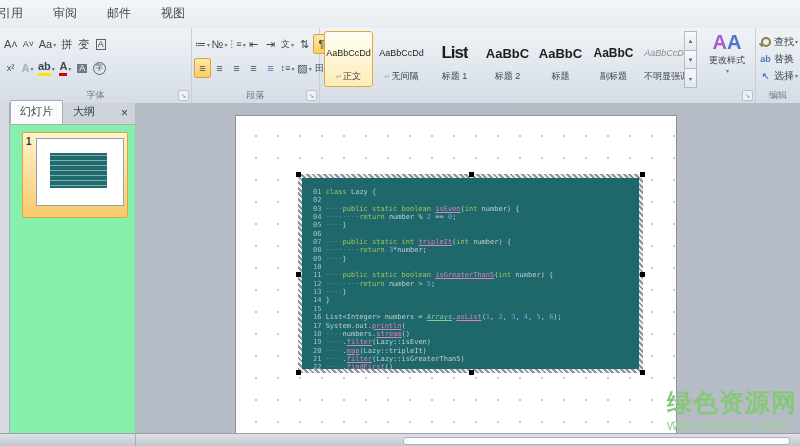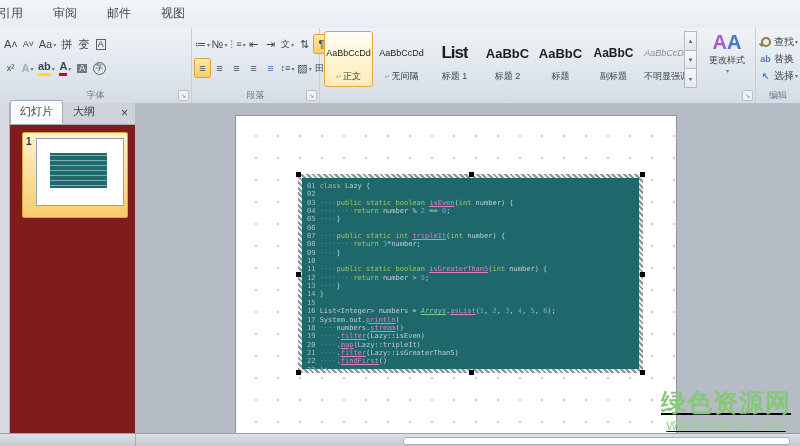--- a/index.html
+++ b/index.html
@@ -68,21 +68,21 @@
   .editcol{display:flex;flex-direction:column;padding:5px 0 0 3px;}
   .editem{display:flex;align-items:center;height:17px;font-size:10px;color:#3d434b;}
   .eicon{width:13px;display:flex;justify-content:center;margin-right:2px;font-size:9px;
          color:#4a77cc;font-weight:bold;}
   .mag{width:6px;height:6px;border:2px solid #8a7f3b;border-radius:50%;position:relative;}
   .mag::after{content:"";position:absolute;left:-4px;top:5px;width:4px;height:2px;
               background:#8a7f3b;transform:rotate(45deg);}
   
   .leftstrip{position:absolute;left:0;top:103px;bottom:13px;width:10px;
              background:#d7dbe1;border-right:1px solid #a7adb6;box-sizing:border-box;}
-  .sidebar{position:absolute;left:10px;top:103px;bottom:13px;width:125px;background:#7f1d1d;}
+  .sidebar{position:absolute;left:10px;top:103px;bottom:13px;width:125px;background:#86efac;}
   .sbtabs{height:21px;background:#ced3d9;border-bottom:1px solid #a7adb6;
           display:flex;align-items:flex-end;}
   .sbtab{padding:3px 9px 4px;font-size:11px;color:#3c434c;border:1px solid transparent;}
   .sbtab.active{background:#fafbfc;border-color:#a7adb6;border-bottom-color:#fafbfc;
                 border-radius:2px 2px 0 0;}
   .sbclose{margin-left:auto;padding:1px 7px 4px;font-size:12px;color:#3c434c;}
   .thumbwrap{position:relative;margin:7px 0 0 12px;width:104px;height:84px;
              background:linear-gradient(#fdf3cf,#f8ca6b);border:1px solid #dca73f;border-radius:2px;}
   .thumbnum{position:absolute;left:3px;top:3px;font-size:10px;font-weight:bold;color:#333;}
   .thumbslide{position:absolute;left:13px;top:5px;width:86px;height:66px;background:#fff;
@@ -93,36 +93,36 @@
   
   .canvas{position:absolute;left:135px;top:103px;right:0;bottom:13px;background:#b6bcc6;overflow:hidden;}
   .slide{position:absolute;left:100px;top:12px;width:440px;height:317px;background:#fff;
          border:1px solid #8d939c;
          background-image:radial-gradient(#c5c9cf 0.8px,transparent 1.1px);
          background-size:22px 22px;background-position:9px 9px;}
   .codeobj{position:absolute;left:62px;top:58px;width:345px;height:199px;}
   .hatch{position:absolute;inset:0;
          background:repeating-linear-gradient(45deg,#efefef 0 2px,#8f959d 2px 4px);}
   .codebg{position:absolute;inset:4px;background:#1e686c;overflow:hidden;}
-  pre.code{margin:2px;padding:2px 0 0 3px;
+  pre.code{margin:8px;padding:2px 0 0 3px;
            font-family:"DejaVu Sans Mono",monospace;font-size:7px;line-height:8.35px;}
   .cl{white-space:pre;}
   .tk-ln{color:#a8bfbf;}
   .tk-kw{color:#a6c260;}
   .tk-p{color:#c2cdcd;}
   .tk-m{color:#dd7fc3;text-decoration:underline;}
   .tk-c{color:#83c79a;text-decoration:underline;font-style:italic;}
   .tk-n{color:#6fa3e0;}
   .tk-ws{color:rgba(220,235,235,.32);}
   .handle{position:absolute;width:5px;height:5px;background:#000;}
   .h-tl{left:-2px;top:-2px;}   .h-tm{left:50%;margin-left:-2px;top:-2px;} .h-tr{right:-2px;top:-2px;}
   .h-ml{left:-2px;top:50%;margin-top:-2px;} .h-mr{right:-2px;top:50%;margin-top:-2px;}
   .h-bl{left:-2px;bottom:-2px;} .h-bm{left:50%;margin-left:-2px;bottom:-2px;} .h-br{right:-2px;bottom:-2px;}
   
-  .wm{position:absolute;right:9px;bottom:0;text-align:center;line-height:1.1;text-decoration:underline;}
+  .wm{position:absolute;right:3px;bottom:0;line-height:1.1;}
   .wm-title{font-size:25px;font-weight:bold;color:#85c878;letter-spacing:1px;}
   .wm-url{font-size:15px;color:#9bd08e;}
   
   .bottombar{position:absolute;left:0;right:0;bottom:0;height:13px;
              background:linear-gradient(#dde1e7,#c4c9d1);border-top:1px solid #9aa0a8;box-sizing:border-box;}
   .bb-div{position:absolute;left:135px;top:0;bottom:0;width:1px;background:#a7adb6;}
   .hthumb{position:absolute;left:403px;right:10px;top:3px;height:6px;background:#fcfdfd;
           border:1px solid #aab0b8;border-radius:3px;}
 </style>
 </head>

